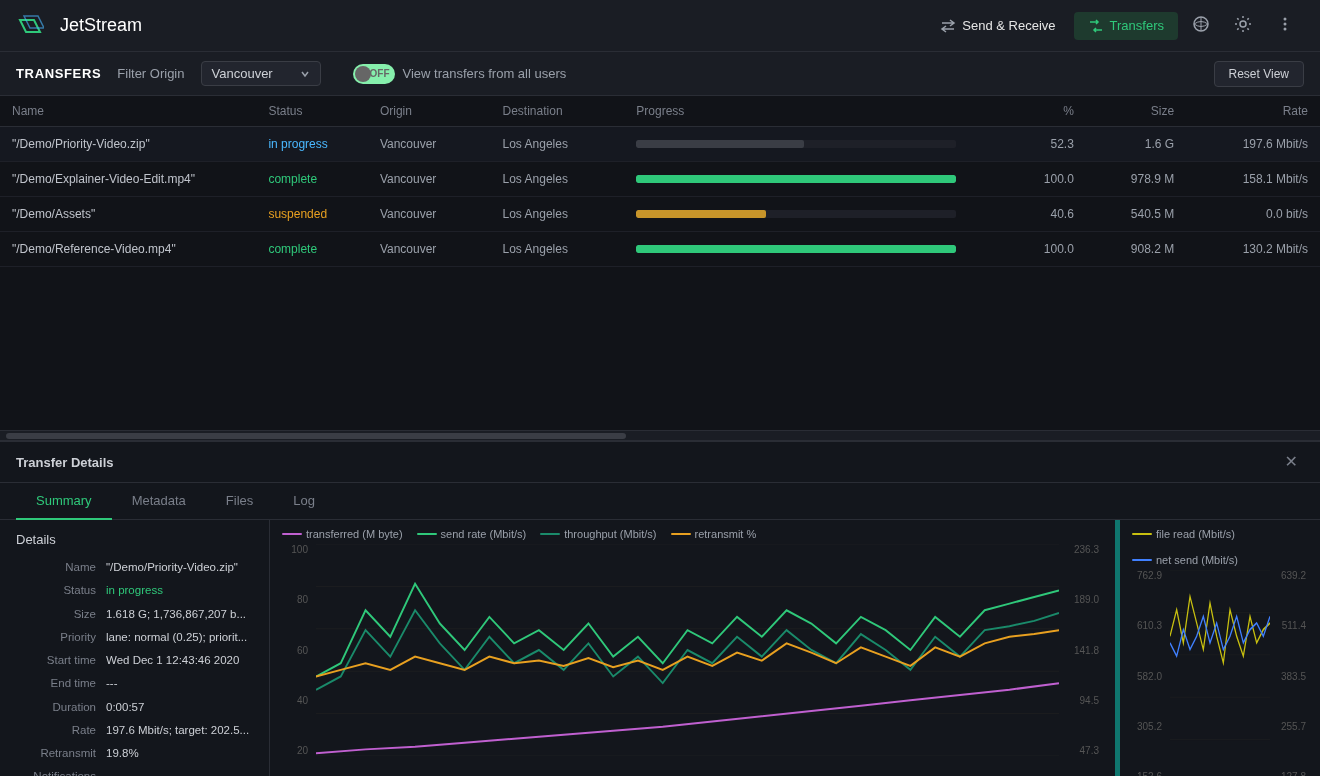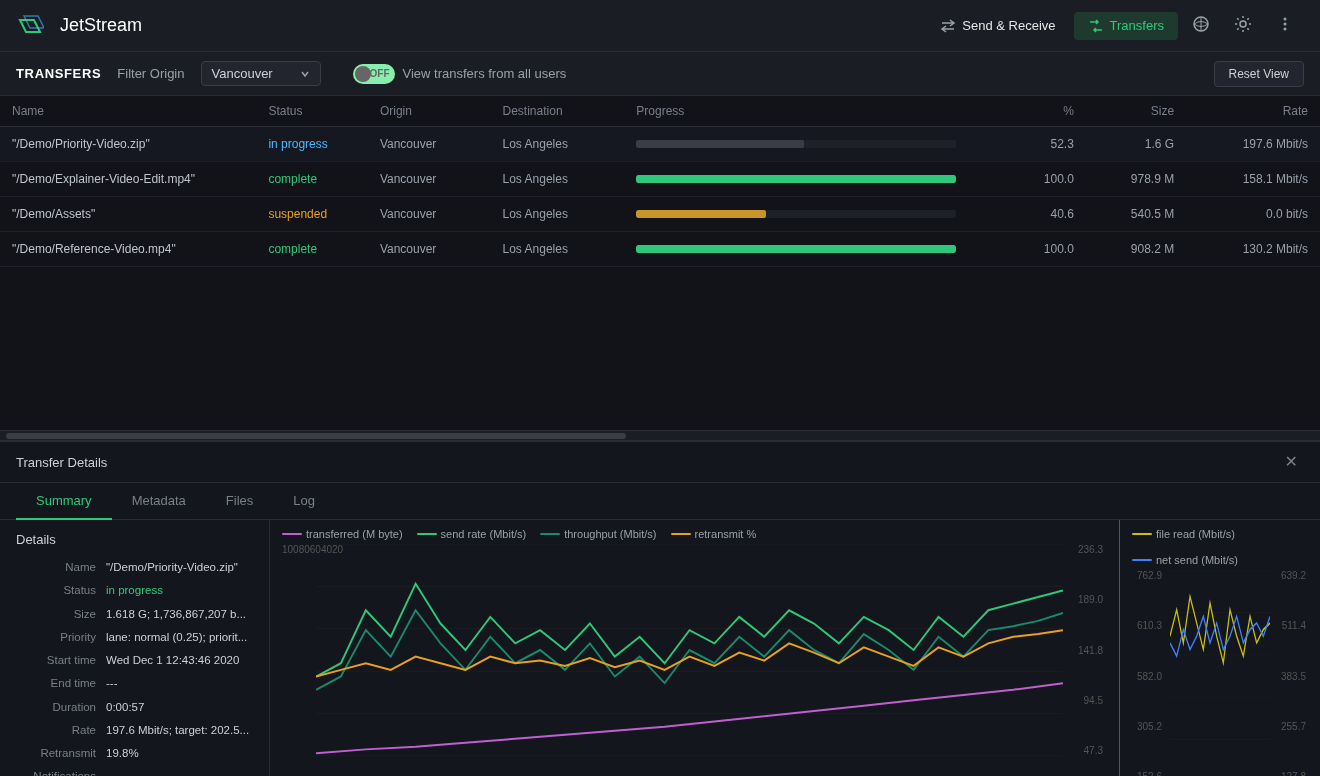--- a/index.html
+++ b/index.html
@@ -243,21 +243,21 @@
     .details-header {
       display: flex;
       align-items: center;
       padding: 10px 16px;
       border-bottom: 1px solid #2a2d35;
       gap: 8px;
     }
     .details-title {
       color: #cdd0d6;
       font-size: 13px;
-      font-weight: 400;
+      font-weight: 700;
     }
     .close-btn {
       margin-left: auto;
       background: transparent;
       border: none;
       color: #7a7f8a;
       cursor: pointer;
       font-size: 16px;
       line-height: 1;
       padding: 2px 6px;
@@ -328,21 +328,21 @@
     
     .charts-area {
       flex: 1;
       display: flex;
       overflow: hidden;
     }
     .chart-main {
       flex: 1;
       padding: 8px 12px;
       position: relative;
-      border-right: 1px solid #0f766e;
+      border-right: 5px solid #0f766e;
     }
     .chart-side {
       width: 200px;
       padding: 8px 12px;
       position: relative;
     }
     .chart-legend {
       display: flex;
       gap: 14px;
       font-size: 11px;
@@ -594,21 +594,21 @@
     <div class="legend-line" style="background:#1a8a6a"></div>
     <span>throughput (Mbit/s)</span>
   </div>
             <div class="legend-item">
     <div class="legend-line" style="background:#e8a020"></div>
     <span>retransmit %</span>
   </div>
           </div>
         <div class="chart-container">
 
-          <div style="position:absolute;left:0;top:0;bottom:0;width:30px;display:flex;justify-content:space-between;font-size:10px;color:#555;text-align:right;padding-right:4px;">
+          <div style="position:absolute;left:0;top:0;bottom:0;width:30px;display:flex;flex-direction:column;justify-content:space-between;font-size:10px;color:#555;text-align:right;padding-right:4px;">
             <span>100</span>
             <span>80</span>
             <span>60</span>
             <span>40</span>
             <span>20</span>
           </div>
 
           <div style="position:absolute;right:4px;top:0;bottom:0;width:36px;display:flex;flex-direction:column;justify-content:space-between;font-size:10px;color:#555;text-align:right;">
             <span>236.3</span>
             <span>189.0</span>

